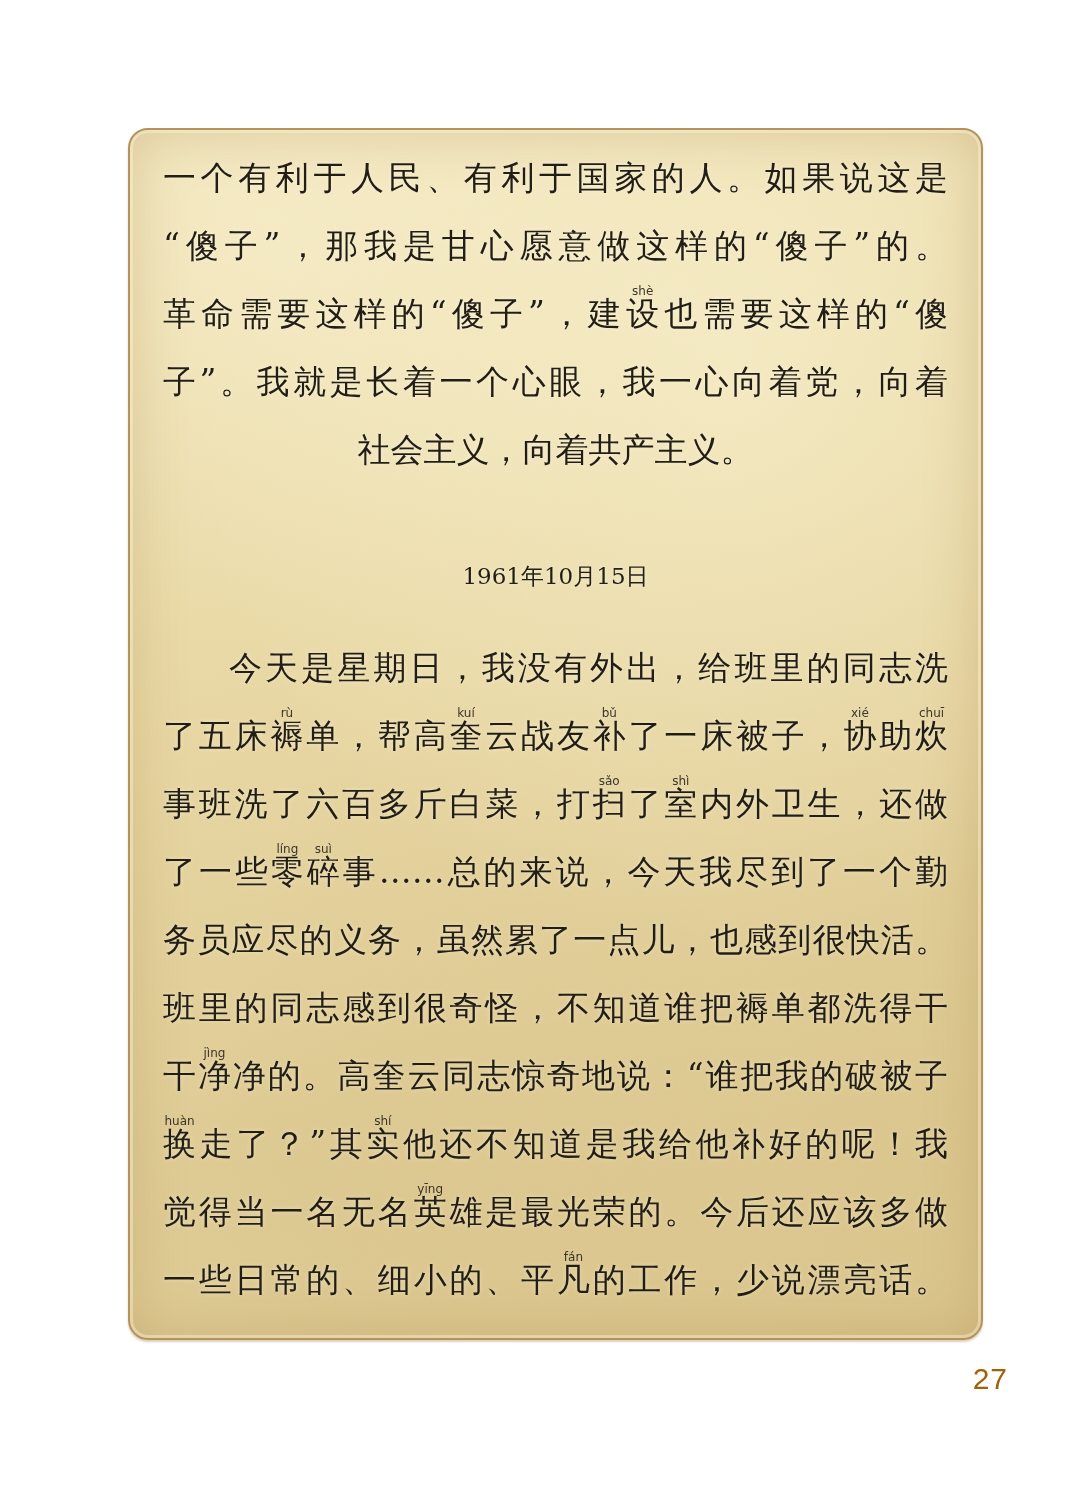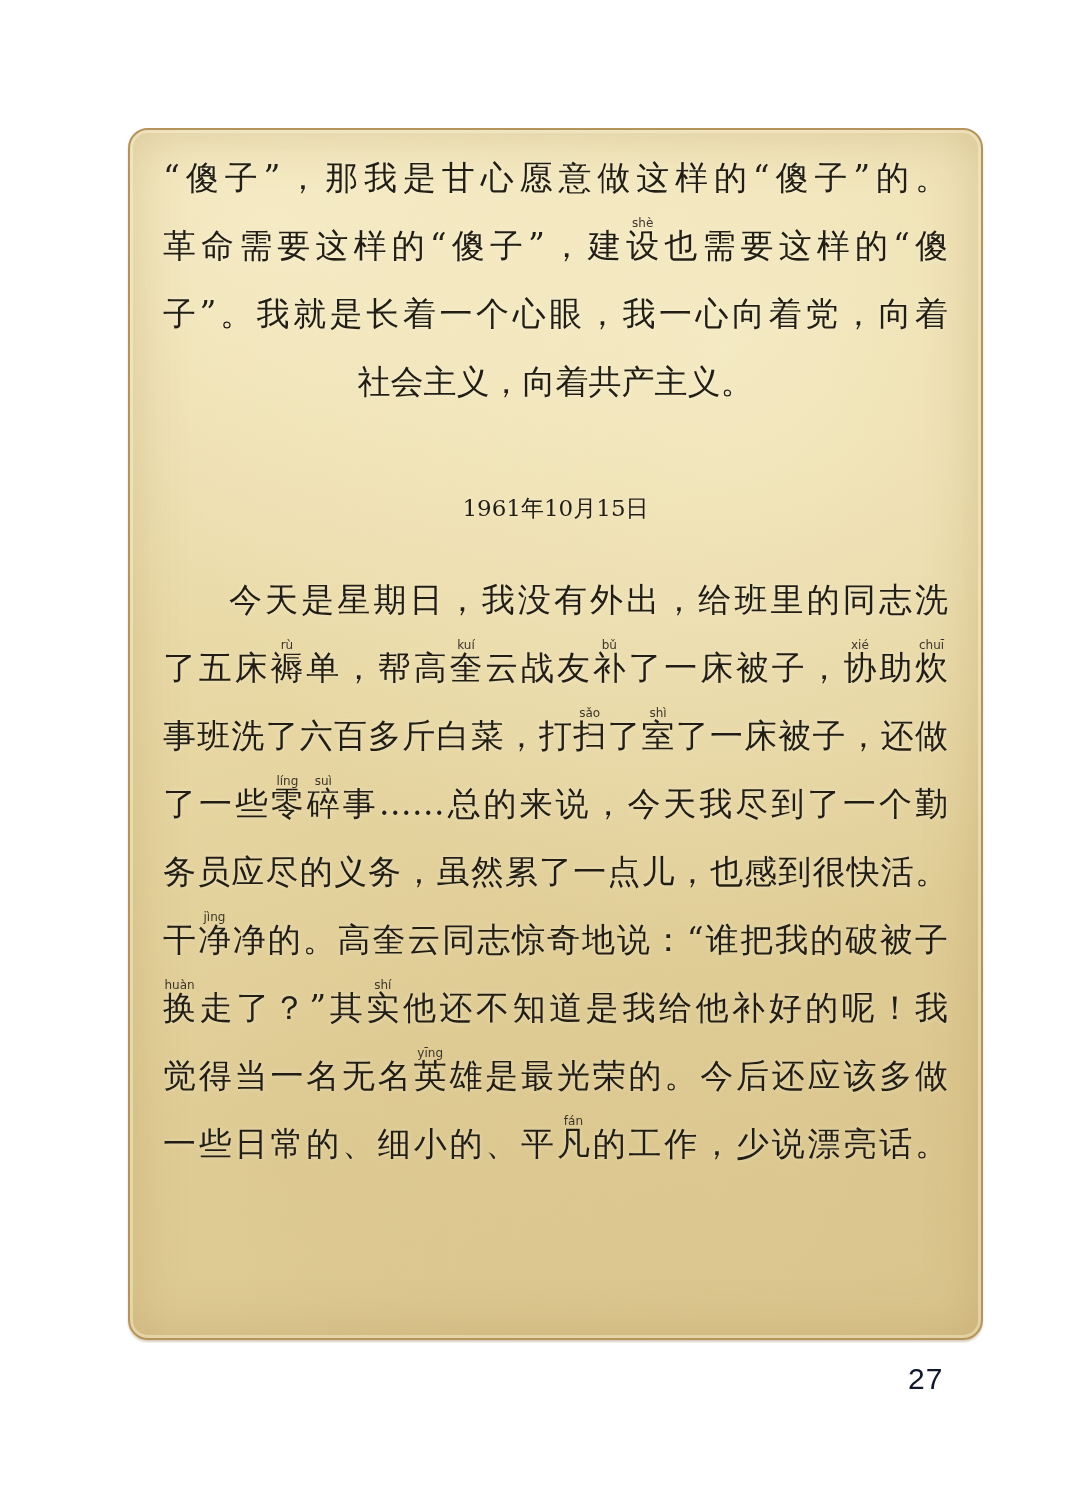--- a/index.html
+++ b/index.html
@@ -88,45 +88,47 @@
     font-size: 23px;
     color: #231e15;
     text-align: center;
     text-shadow: 0 0 5px rgba(255,255,245,0.45);
   }
   .page-number {
     position: absolute;
     left: 908px;
     top: 1362px;
     width: 100px;
-    text-align: left;
+    text-align: right;
     font-family: "Liberation Sans", "DejaVu Sans", sans-serif;
     font-size: 30px;
-    color: #0f172a;
+    color: #a16207;
     letter-spacing: 1px;
   }
 </style>
 </head>
 <body>
 
 <div class="paper">
   <div class="text-area">
     <div id="para1">
+        <div class="line"><span>一个有利于人民、有利于国家的人。如果说这是</span></div>
         <div class="line"><span>“傻子”，那我是甘心愿意做这样的“傻子”的。</span></div>
         <div class="line"><span>革命需要这样的“傻子”，建</span><ruby><span>设</span><rt>shè</rt></ruby><span>也需要这样的“傻</span></div>
         <div class="line"><span>子”。我就是长着一个心眼，我一心向着党，向着</span></div>
         <div class="line last"><span>社会主义，向着共产主义。</span></div>
       </div>
     <div class="date-line">1961年10月15日</div>
     <div id="para2">
         <div class="line indent"><span>今天是星期日，我没有外出，给班里的同志洗</span></div>
         <div class="line"><span>了五床</span><ruby><span>褥</span><rt>rù</rt></ruby><span>单，帮高</span><ruby><span>奎</span><rt>kuí</rt></ruby><span>云战友</span><ruby><span>补</span><rt>bǔ</rt></ruby><span>了一床被子，</span><ruby><span>协</span><rt>xié</rt></ruby><span>助</span><ruby><span>炊</span><rt>chuī</rt></ruby></div>
-        <div class="line"><span>事班洗了六百多斤白菜，打</span><ruby><span>扫</span><rt>sǎo</rt></ruby><span>了</span><ruby><span>室</span><rt>shì</rt></ruby><span>了一床被子，还做</span></div>
+        <div class="line"><span>事班洗了六百多斤白菜，打</span><ruby><span>扫</span><rt>sǎo</rt></ruby><span>了</span><ruby><span>室</span><rt>shì</rt></ruby><span>内外卫生，还做</span></div>
         <div class="line"><span>了一些</span><ruby><span>零</span><rt>líng</rt></ruby><ruby><span>碎</span><rt>suì</rt></ruby><span>事……总的来说，今天我尽到了一个勤</span></div>
         <div class="line"><span>务员应尽的义务，虽然累了一点儿，也感到很快活。</span></div>
+        <div class="line"><span>班里的同志感到很奇怪，不知道谁把褥单都洗得干</span></div>
         <div class="line"><span>干</span><ruby><span>净</span><rt>jìng</rt></ruby><span>净的。高奎云同志惊奇地说：“谁把我的破被子</span></div>
         <div class="line"><ruby><span>换</span><rt>huàn</rt></ruby><span>走了？”其</span><ruby><span>实</span><rt>shí</rt></ruby><span>他还不知道是我给他补好的呢！我</span></div>
         <div class="line"><span>觉得当一名无名</span><ruby><span>英</span><rt>yīng</rt></ruby><span>雄是最光荣的。今后还应该多做</span></div>
         <div class="line"><span>一些日常的、细小的、平</span><ruby><span>凡</span><rt>fán</rt></ruby><span>的工作，少说漂亮话。</span></div>
       </div>
   </div>
 </div>
 
 <div class="page-number">27</div>
 

